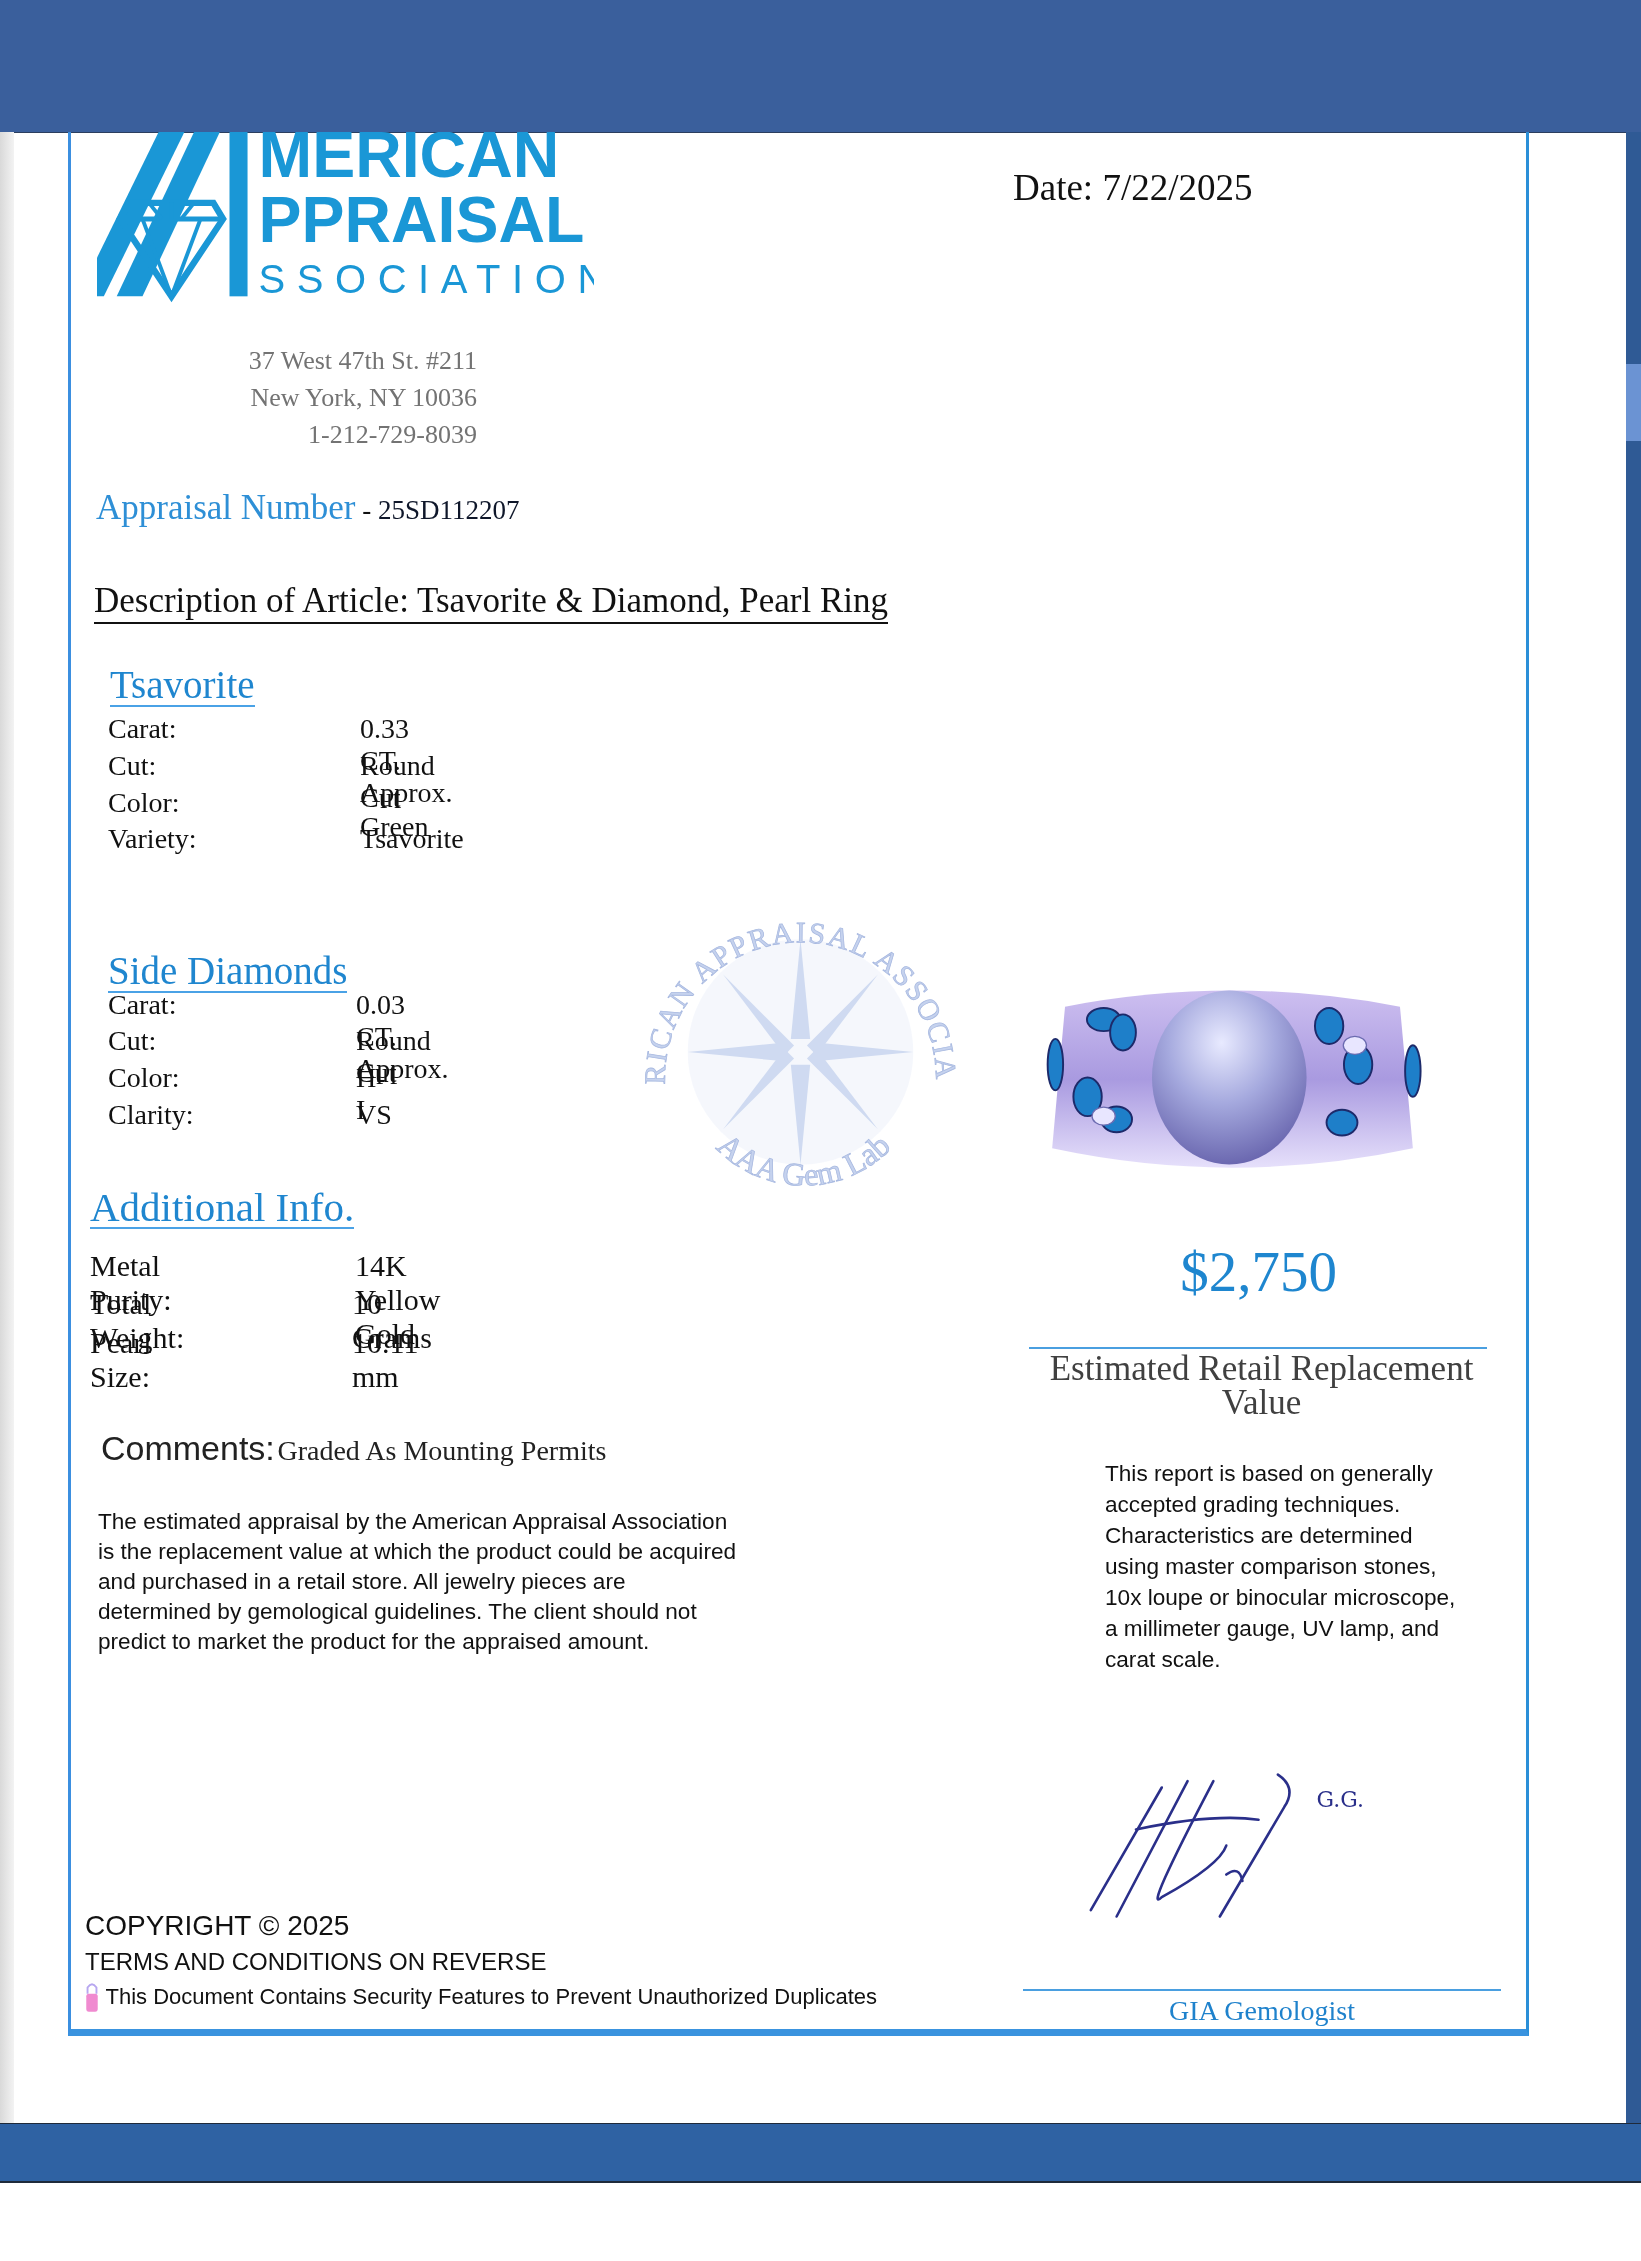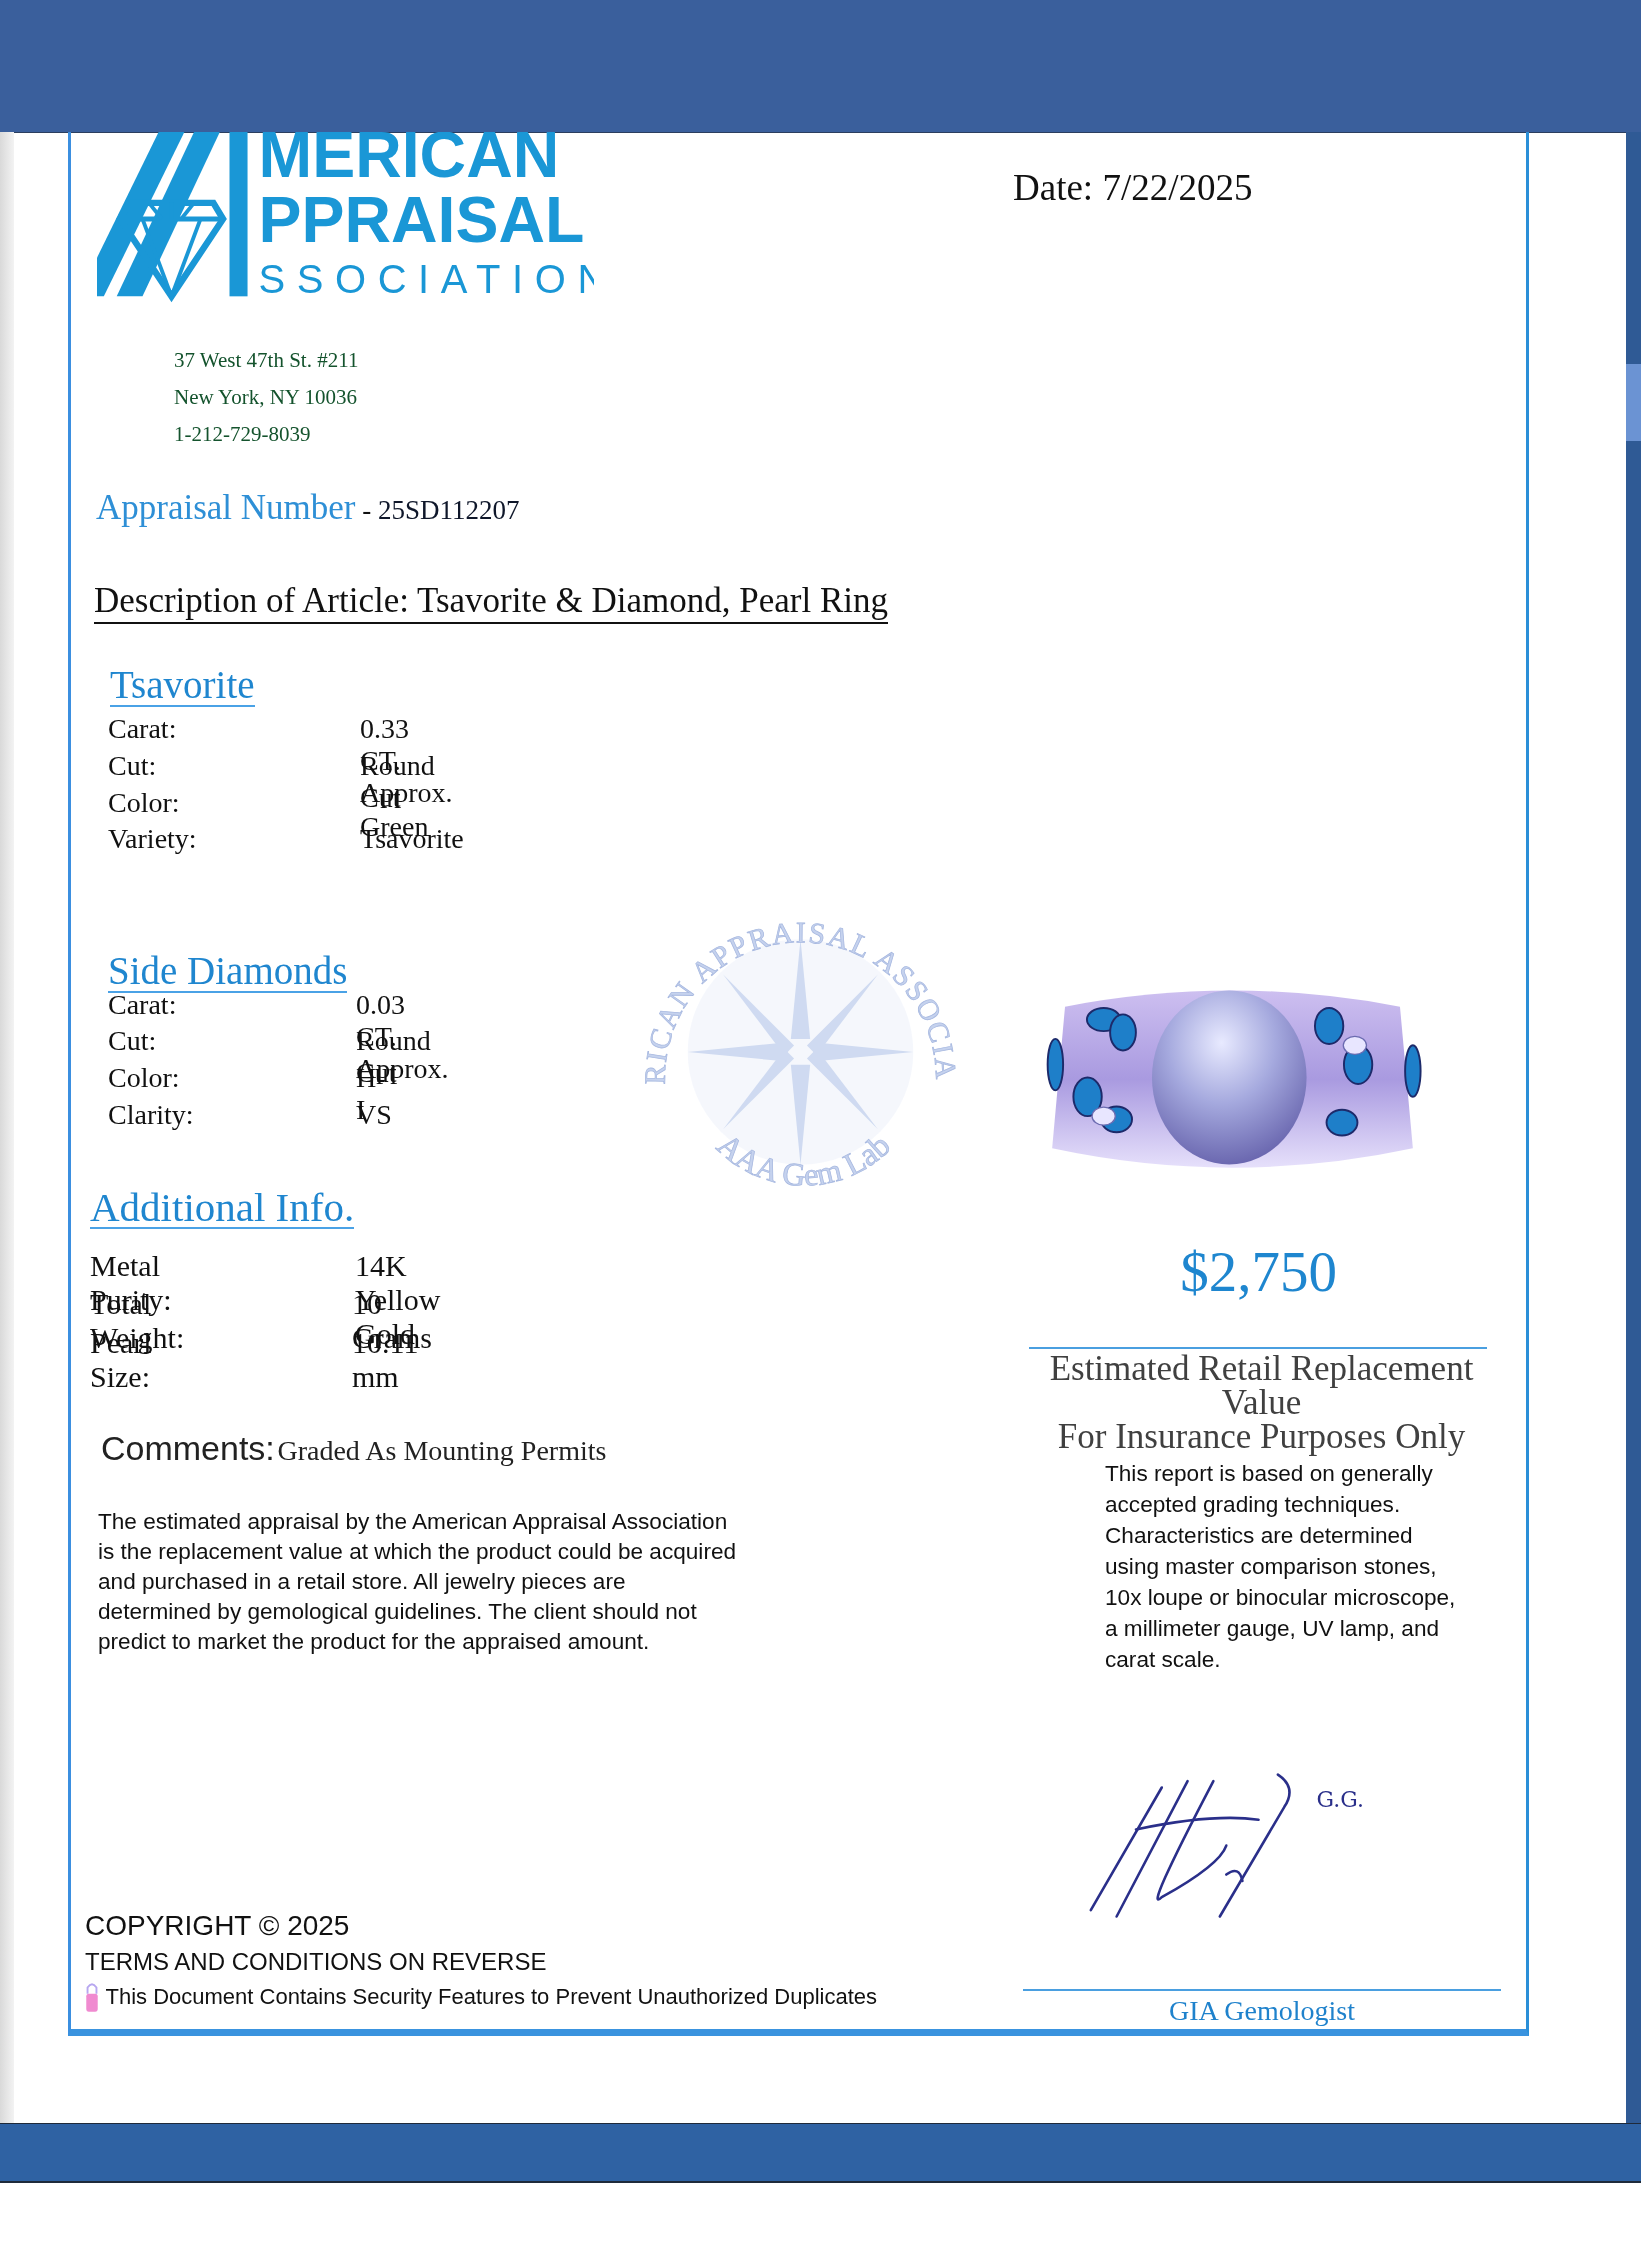--- a/index.html
+++ b/index.html
@@ -8,21 +8,21 @@
   .folder-bottom { position:absolute; left:0; top:2123px; width:1642px; height:57px; background:#2f62a3; border-top:1.9px solid #1f2a3a; border-bottom:2.6px solid #1f2a3a; }
   .folder-right { position:absolute; left:1626px; top:132px; width:15.5px; height:1994px; background:#2f5a95; }
   .folder-right .accent { position:absolute; left:0; top:232px; width:15.5px; height:77px; background:#6b93d3; }
   .left-shadow { position:absolute; left:0; top:132px; width:14px; height:1994px; background:linear-gradient(to right,#d9d9d9,#f3f3f3); }
 
   .cert { position:absolute; left:68px; top:132px; width:1461px; height:1904px; border-left:3.2px solid #3b8fe0; border-right:3.9px solid #2a8fd8; border-bottom:7.7px solid #3a93df; box-sizing:border-box; }
 
   .logo { position:absolute; left:97px; top:132px; width:497px; height:174px; }
   .date { position:absolute; left:1013px; top:166px; font-size:37px; color:#111; }
 
-  .addr { position:absolute; left:174px; top:342px; width:303px; text-align:left; font-size:21px; color:#14532d; line-height:37px; }
+  .addr { position:absolute; left:174px; top:342px; width:303px; text-align:right; font-size:26px; color:#737373; line-height:37px; }
   .appr-num { position:absolute; left:96px; top:488px; font-size:35px; }
   .appr-num .lbl { color:#2e8fd6; }
   .appr-num .dash { color:#111; font-size:27px; }
   .appr-num .val { color:#0f172a; font-size:27px; }
 
   .desc { position:absolute; left:94px; top:581px; font-size:35px; color:#111; border-bottom:2.6px solid #111; padding-bottom:1.3px; }
 
   .sec-h { position:absolute; font-size:39px; color:#1f86cf; border-bottom:2.6px solid #4aa2e6; line-height:40px; }
   .row { position:absolute; font-size:28px; color:#111; }
   .row .k { position:absolute; left:0; }
@@ -199,21 +199,20 @@
   </g>
   <ellipse cx="120" cy="230" rx="18" ry="14" fill="#e8e6ff" stroke="#6b6bb0" stroke-width="2"></ellipse>
   <ellipse cx="510" cy="120" rx="18" ry="14" fill="#e8e6ff" stroke="#6b6bb0" stroke-width="2"></ellipse>
   <ellipse cx="315" cy="170" rx="120" ry="135" fill="url(#pearlG)"></ellipse>
 </svg>
 
 <div class="price">$2,750</div>
 <div class="rule1"></div>
 <div class="price-note">
   <div>Estimated Retail Replacement Value</div>
-  <div>For Insurance Purposes Only</div>
 </div>
 
 <div class="comments">
   <span class="lbl">Comments:</span>
   <span class="val">Graded As Mounting Permits</span>
 </div>
 
 <div class="disc">The estimated appraisal by the American Appraisal Association is the replacement value at which the product could be acquired and purchased in a retail store. All jewelry pieces are determined by gemological guidelines. The client should not predict to market the product for the appraised amount.</div>
 <div class="report">This report is based on generally accepted grading techniques. Characteristics are determined using master comparison stones, 10x loupe or binocular microscope, a millimeter gauge, UV lamp, and carat scale.</div>
 

